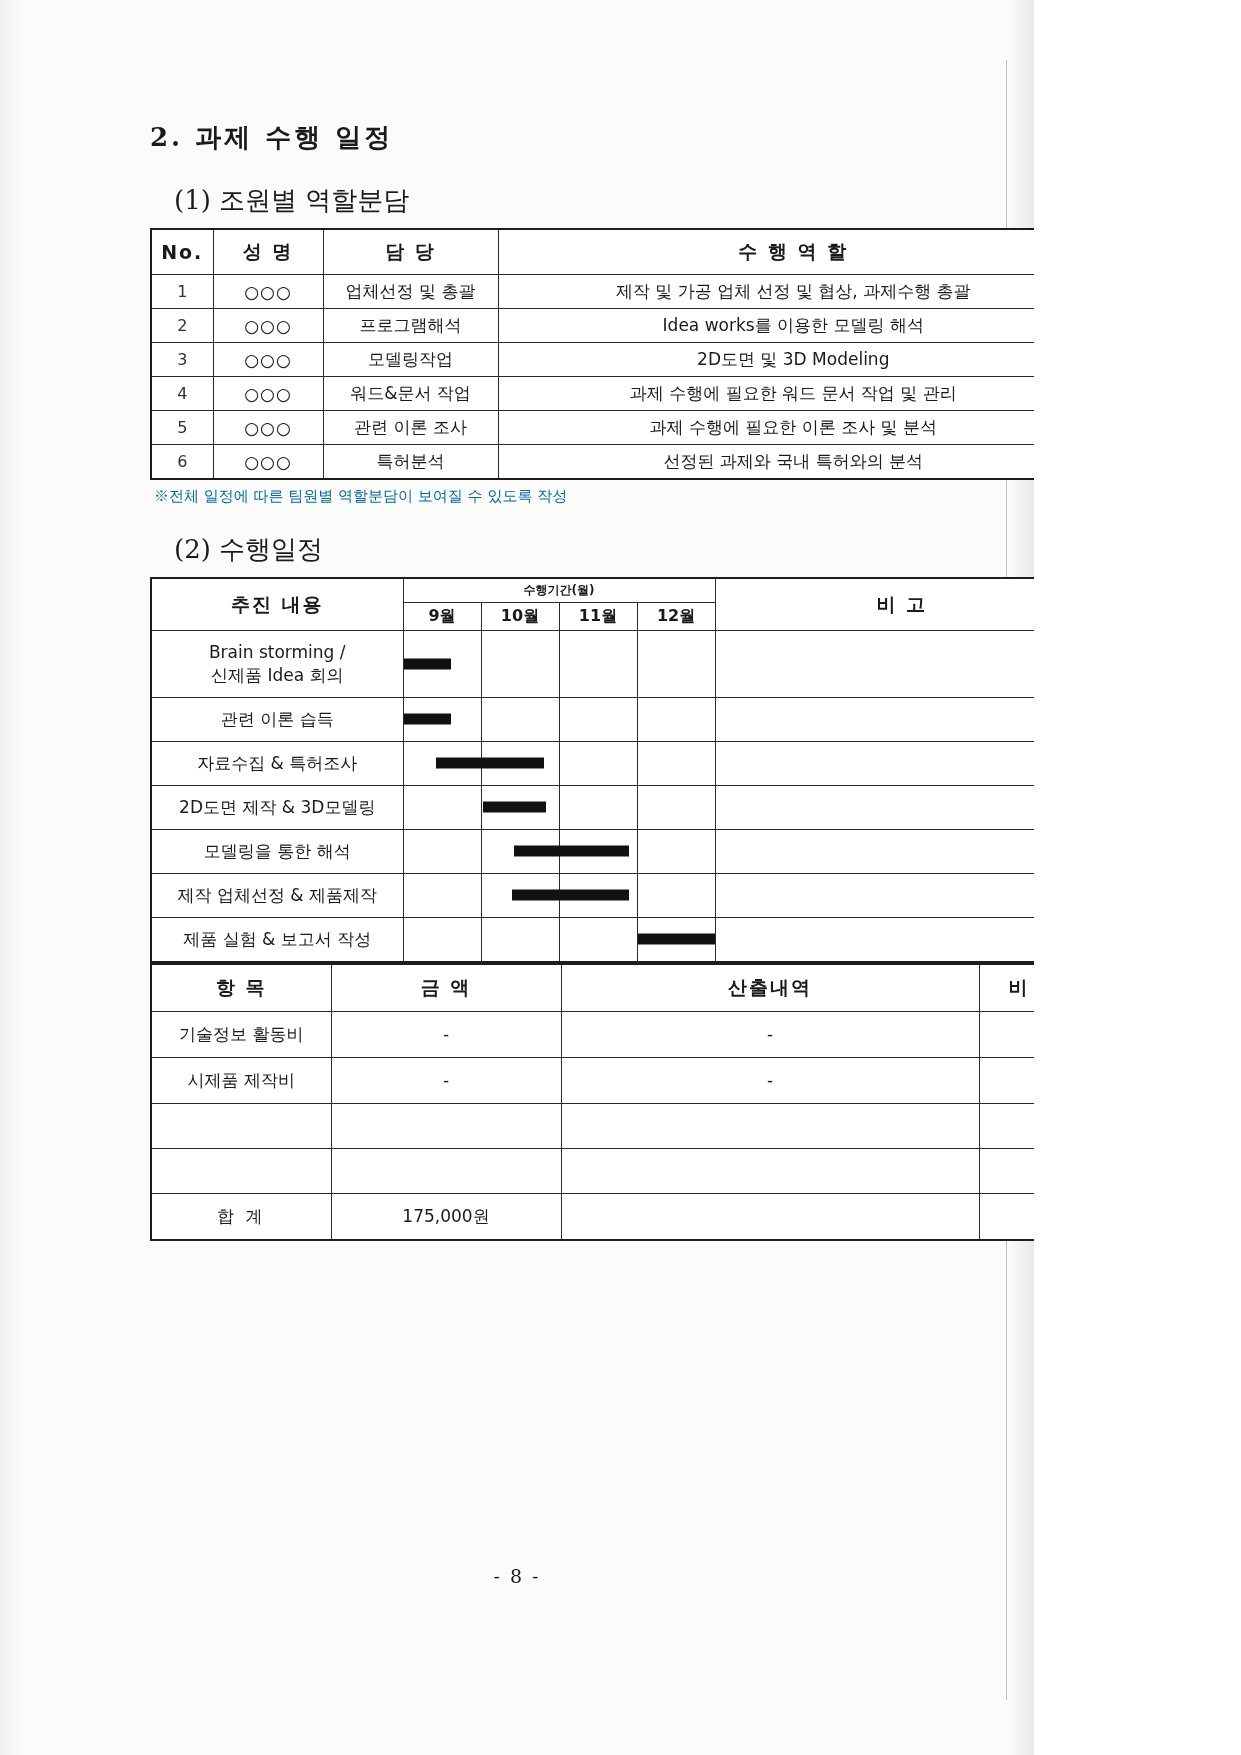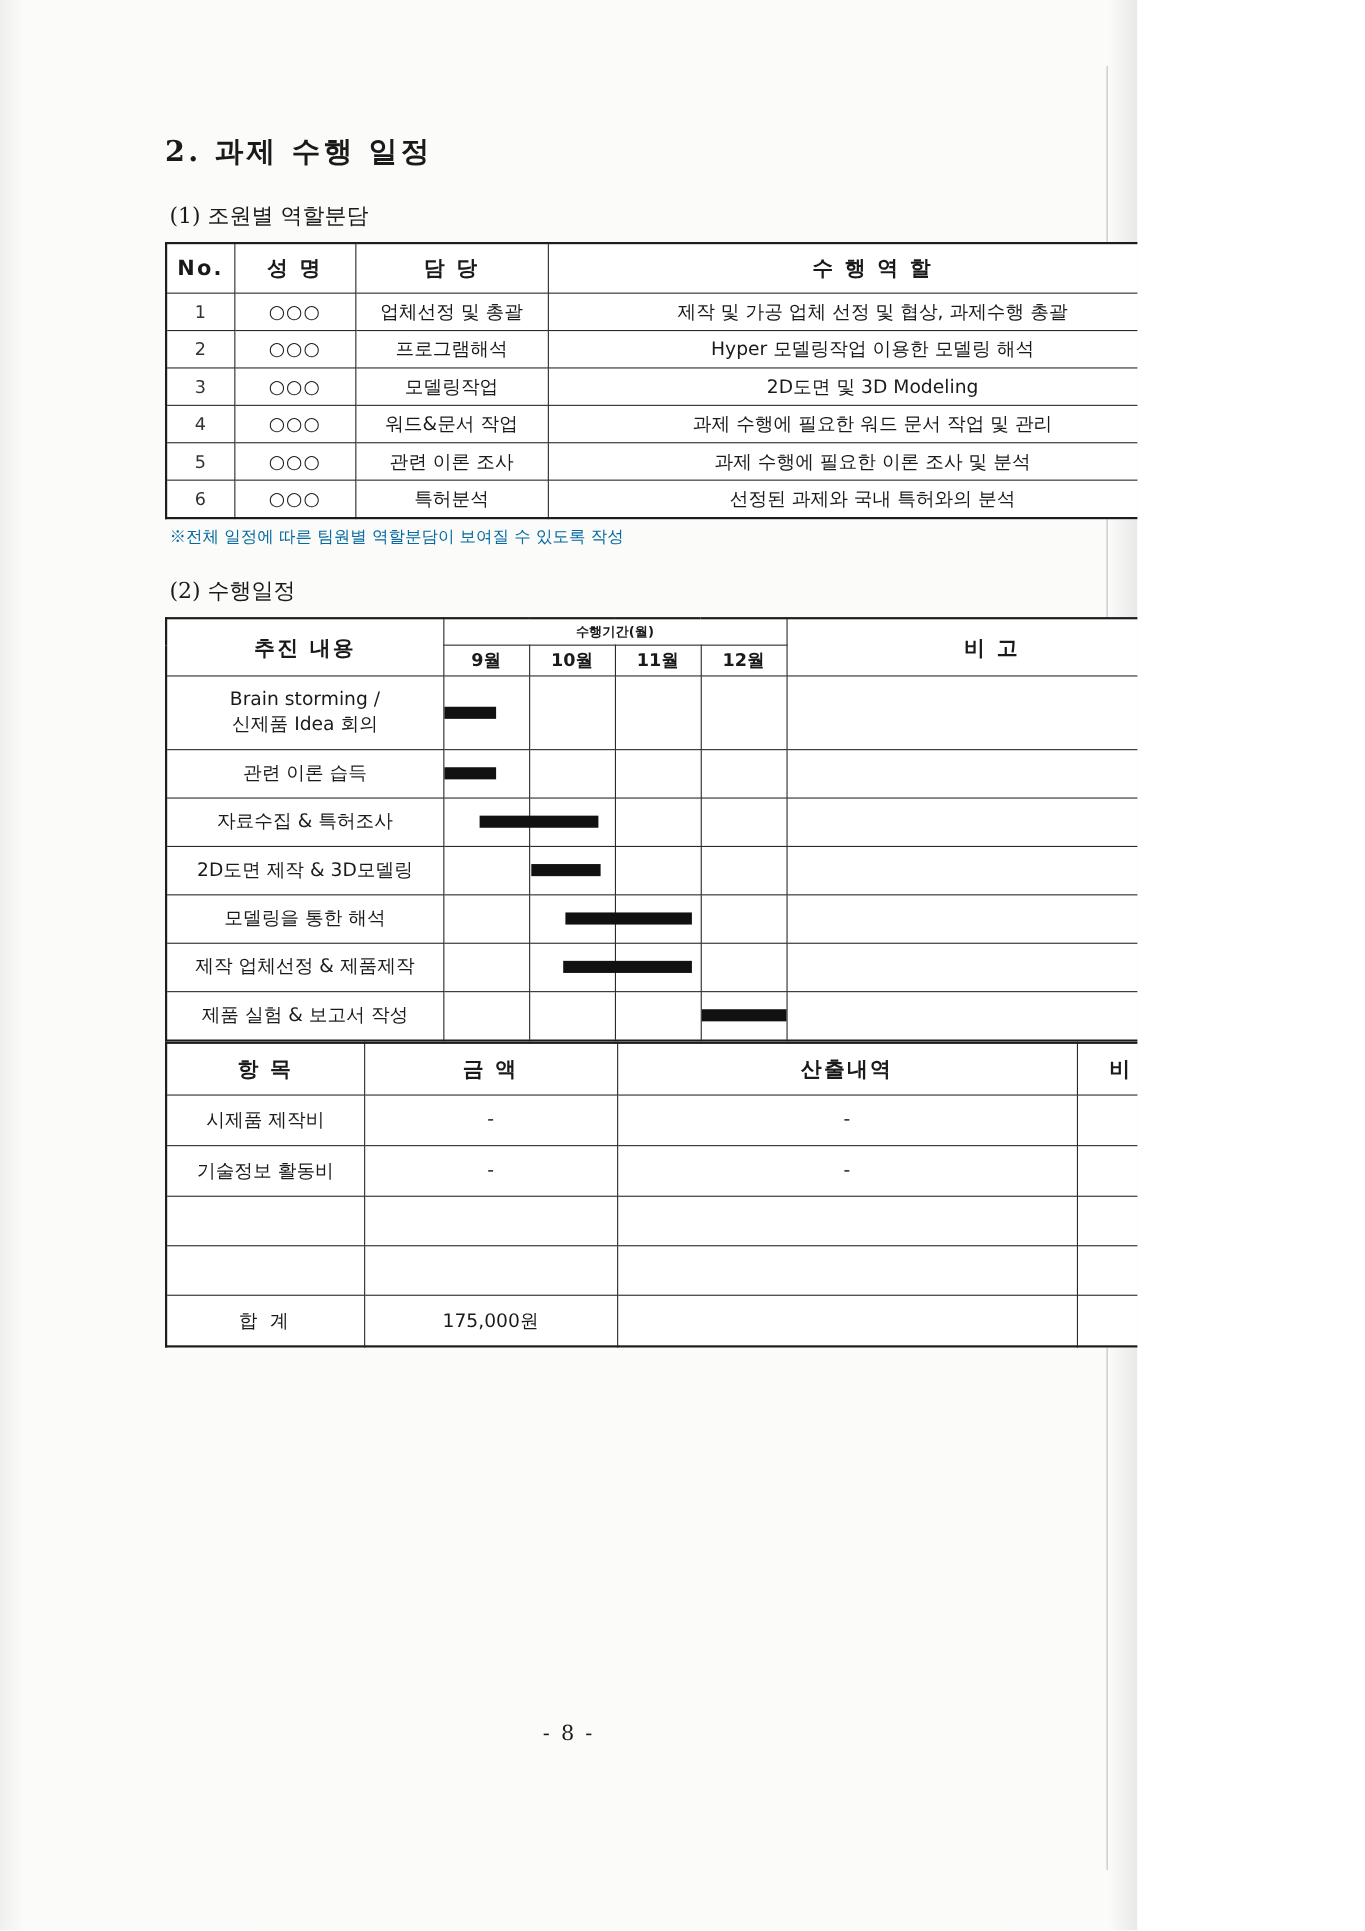--- a/index.html
+++ b/index.html
@@ -57,22 +57,22 @@
     font-family: "DejaVu Serif", "Liberation Serif", serif;
   }
   h2.sec-title-2 {
     font-size: 26px;
     font-weight: bold;
     letter-spacing: 3px;
     margin: 52px 0 26px 0;
     font-family: "DejaVu Serif", "Liberation Serif", serif;
   }
   .subsec {
-    font-size: 20px;
-    margin: 0 0 10px 4px;
+    font-size: 26px;
+    margin: 0 0 10px 24px;
     font-family: "DejaVu Serif", "Liberation Serif", serif;
   }
   .note {
     font-size: 15px;
     margin: 7px 0 0 4px;
     color: #0369a1;
     font-family: "DejaVu Serif", "Liberation Serif", serif;
   }
 
   table {
@@ -204,21 +204,21 @@
         <tr>
           <td class="num">1</td>
           <td class="circles">○○○</td>
           <td>업체선정 및 총괄</td>
           <td>제작 및 가공 업체 선정 및 협상, 과제수행 총괄</td>
         </tr>
         <tr>
           <td class="num">2</td>
           <td class="circles">○○○</td>
           <td>프로그램해석</td>
-          <td>Hyper 모델링작업 이용한 모델링 해석</td>
+          <td>Idea works를 이용한 모델링 해석</td>
         </tr>
         <tr>
           <td class="num">3</td>
           <td class="circles">○○○</td>
           <td>모델링작업</td>
           <td>2D도면 및 3D Modeling</td>
         </tr>
         <tr>
           <td class="num">4</td>
           <td class="circles">○○○</td>
@@ -354,32 +354,32 @@
       <thead>
         <tr>
           <th>항 목</th>
           <th>금 액</th>
           <th>산출내역</th>
           <th>비 고</th>
         </tr>
       </thead>
       <tbody>
         <tr>
+          <td>기술정보 활동비</td>
+          <td>-</td>
+          <td>-</td>
+          <td></td>
+        </tr>
+        <tr>
           <td>시제품 제작비</td>
           <td>-</td>
           <td>-</td>
           <td></td>
         </tr>
         <tr>
-          <td>기술정보 활동비</td>
-          <td>-</td>
-          <td>-</td>
-          <td></td>
-        </tr>
-        <tr>
           <td>&nbsp;</td>
           <td></td>
           <td></td>
           <td></td>
         </tr>
         <tr>
           <td>&nbsp;</td>
           <td></td>
           <td></td>
           <td></td>

